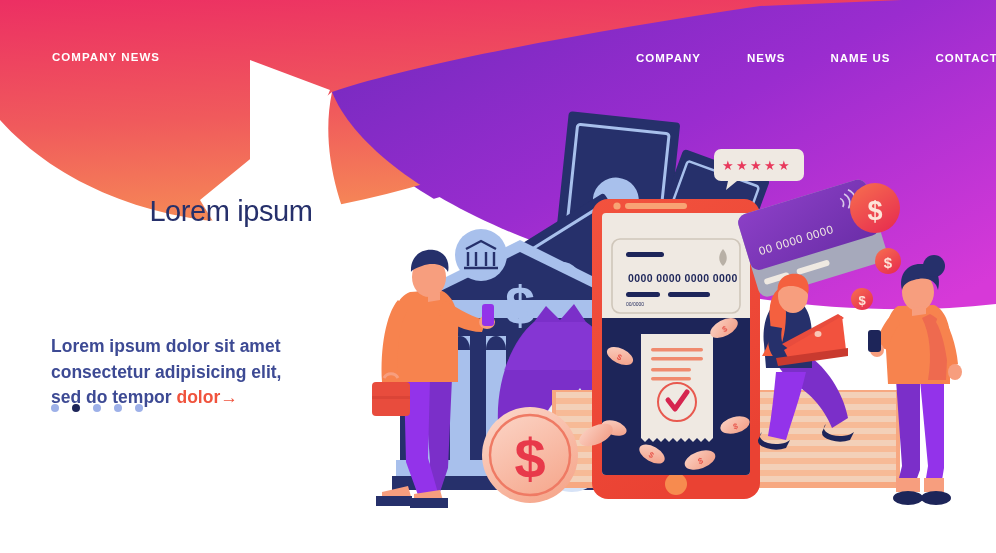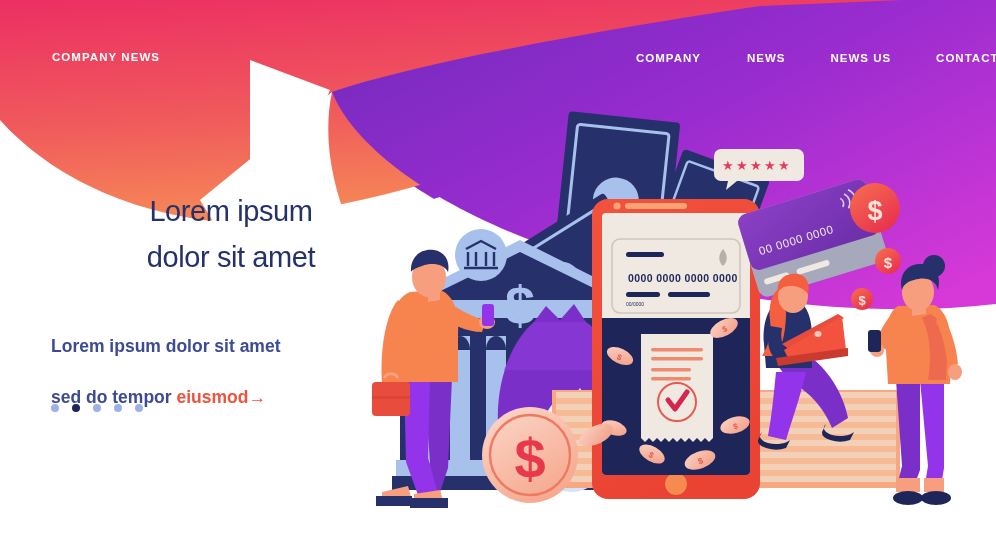--- a/index.html
+++ b/index.html
@@ -382,34 +382,33 @@
     </g>
   </svg>
 
   <div class="layer" style="pointer-events:none;">
 
     <div class="brand" style="pointer-events:auto;">COMPANY NEWS</div>
 
     <nav class="nav" style="pointer-events:auto;">
       <a class="n0" href="#">COMPANY</a>
       <a class="n1" href="#">NEWS</a>
-      <a class="n2" href="#">NEWS US</a>
+      <a class="n2" href="#">NAME US</a>
       <a class="n3" href="#">CONTACTS</a>
     </nav>
 
     <h1 class="headline">
       <span>Lorem ipsum</span><br>
-      <span>dolor sit amet</span>
     </h1>
 
     <p class="subcopy">
       <span>Lorem ipsum dolor sit amet</span><br>
-      <br>
+      <span>consectetur adipisicing elit,</span><br>
       <span>sed do tempor</span>
-      <a href="#" class="accent" style="pointer-events:auto;text-decoration:none;">eiusmod</a><span class="arrow">→</span>
+      <a href="#" class="accent" style="pointer-events:auto;text-decoration:none;">dolor</a><span class="arrow">→</span>
     </p>
 
     <div class="dots" style="pointer-events:auto;">
       <span class="dot"></span>
       <span class="dot active"></span>
       <span class="dot"></span>
       <span class="dot"></span>
       <span class="dot"></span>
     </div>
 

